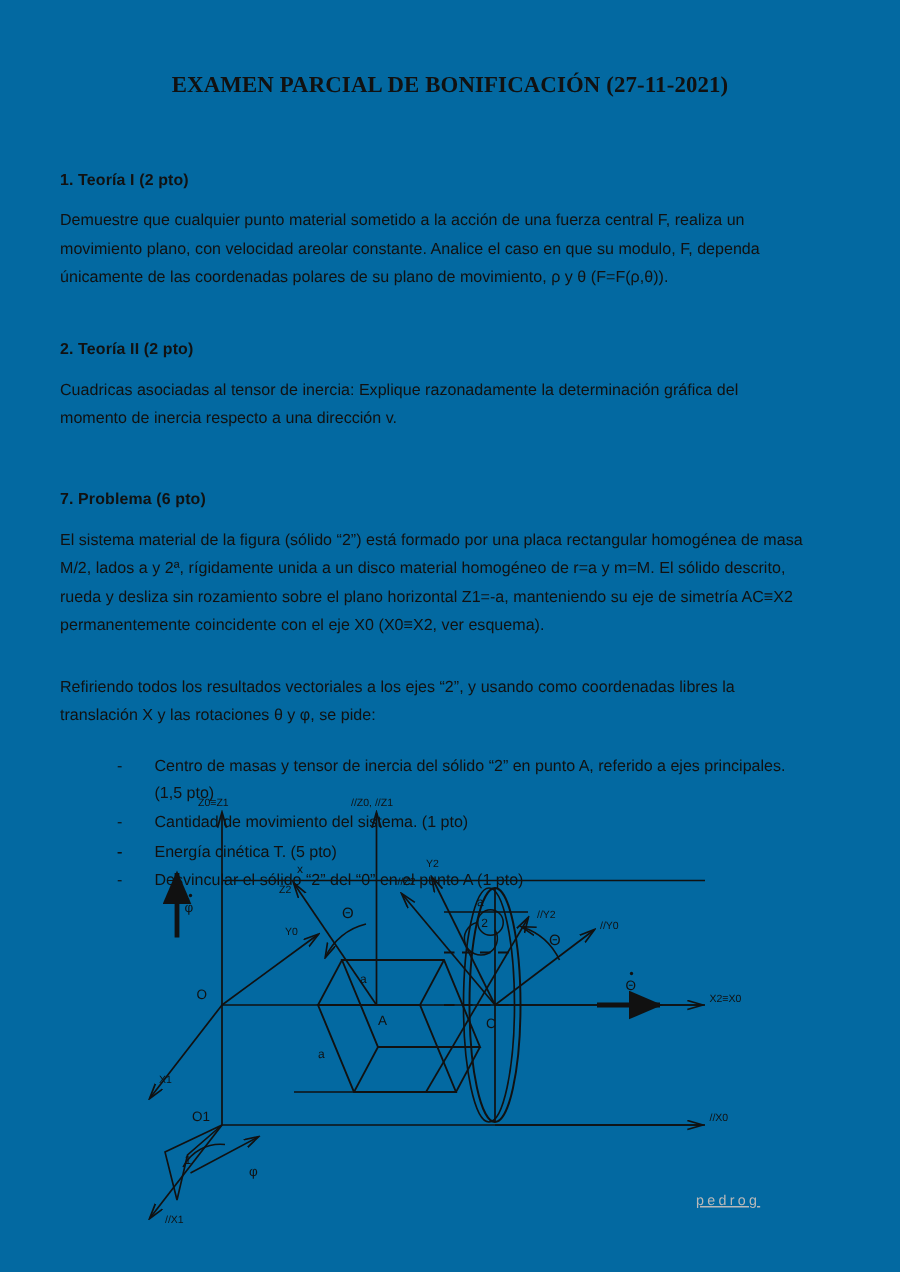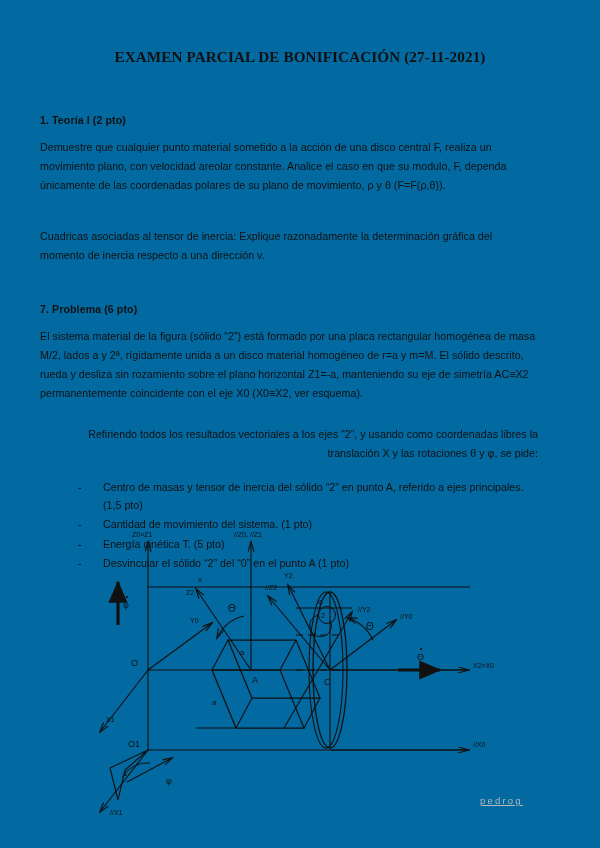--- a/index.html
+++ b/index.html
@@ -49,21 +49,21 @@
     letter-spacing: 0.1px;
   }
   .para {
     font-size: 10.7px;
     line-height: 1.78;
     margin: 0 0 22px 0;
     text-align: left;
     color: #111;
     letter-spacing: 0.02px;
   }
-  .para.tight { margin-bottom: 14px; text-align: right; }
+  .para.tight { margin-bottom: 14px; }
   .gap-lg { height: 16px; }
   .gap-md { height: 10px; }
   ul.asklist {
     list-style: none;
     margin: 0;
     padding: 0 0 0 38px;
   }
   ul.asklist li {
     position: relative;
     font-size: 10.7px;
@@ -80,44 +80,45 @@
   .figure-wrap {
     position: absolute;
     left: 0;
     top: 520px;
     width: 600px;
     height: 328px;
   }
   .figure-wrap svg { display: block; }
   .watermark {
     position: absolute;
-    left: 480px;
+    left: 464px;
     top: 795px;
     font-size: 9.5px;
     letter-spacing: 2.2px;
     color: #b9b9b9;
     font-family: "Liberation Sans", sans-serif;
     text-decoration: underline;
   }
   .lbl { font-family: "Liberation Sans", sans-serif; fill: #111; }
 </style>
 </head>
 <body>
 
 <div class="page">
 
   <div class="doc-title">EXAMEN PARCIAL DE BONIFICACIÓN (27-11-2021)</div>
 
   <div class="content">
 
     <div class="sect-head">1. Teoría I (2 pto)</div>
-    <p class="para">Demuestre que cualquier punto material sometido a la acción de una disco central F, realiza un movimiento plano, con velocidad areolar constante. Analice el caso en que su modulo, F, dependa únicamente de las coordenadas polares de su plano de movimiento, ρ y θ (F=F(ρ,θ)).</p>
+    <p class="para">Demuestre que cualquier punto material sometido a la acción de una fuerza central F, realiza un movimiento plano, con velocidad areolar constante. Analice el caso en que su modulo, F, dependa únicamente de las coordenadas polares de su plano de movimiento, ρ y θ (F=F(ρ,θ)).</p>
 
     <div class="gap-md"></div>
 
+    <div class="sect-head">2. Teoría II (2 pto)</div>
     <p class="para">Cuadricas asociadas al tensor de inercia: Explique razonadamente la determinación gráfica del momento de inercia respecto a una dirección v.</p>
 
     <div class="gap-lg"></div>
 
     <div class="sect-head">7. Problema (6 pto)</div>
     <p class="para">El sistema material de la figura (sólido “2”) está formado por una placa rectangular homogénea de masa M/2, lados a y 2ª, rígidamente unida a un disco material homogéneo de r=a y m=M. El sólido descrito, rueda y desliza sin rozamiento sobre el plano horizontal Z1=-a, manteniendo su eje de simetría AC≡X2 permanentemente coincidente con el eje X0 (X0≡X2, ver esquema).</p>
     <p class="para tight">Refiriendo todos los resultados vectoriales a los ejes “2”, y usando como coordenadas libres la translación X y las rotaciones θ y φ, se pide:</p>
 
     <ul class="asklist">
       <li><span class="dash">-</span><span>Centro de masas y tensor de inercia del sólido “2” en punto A, referido a ejes principales. (1,5 pto)</span></li>

